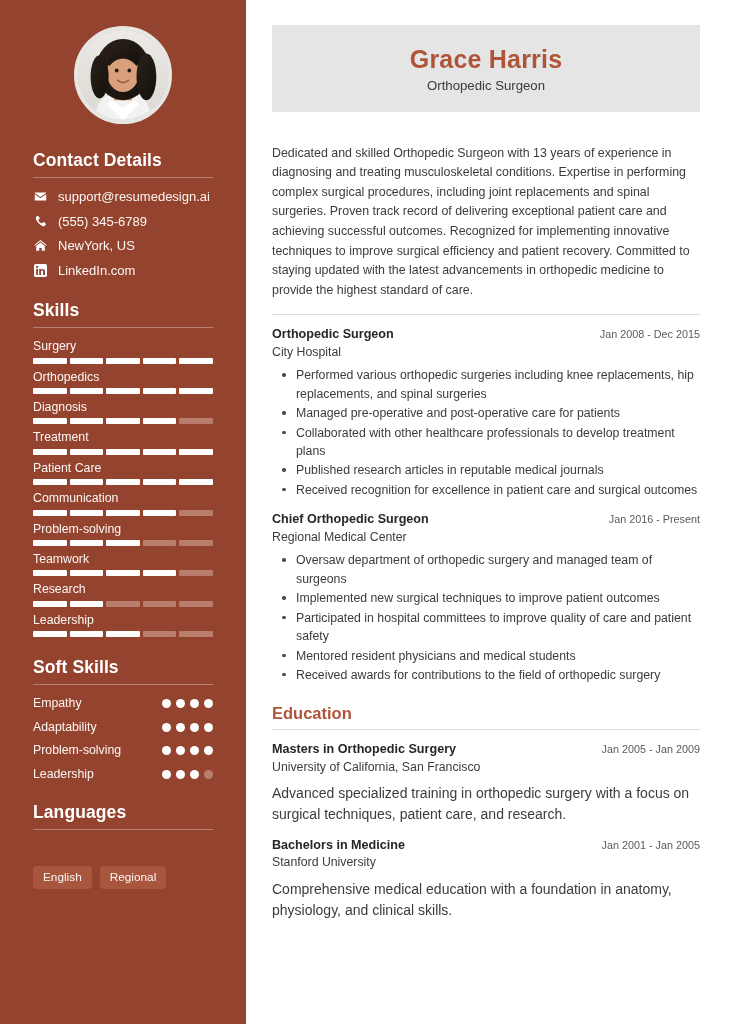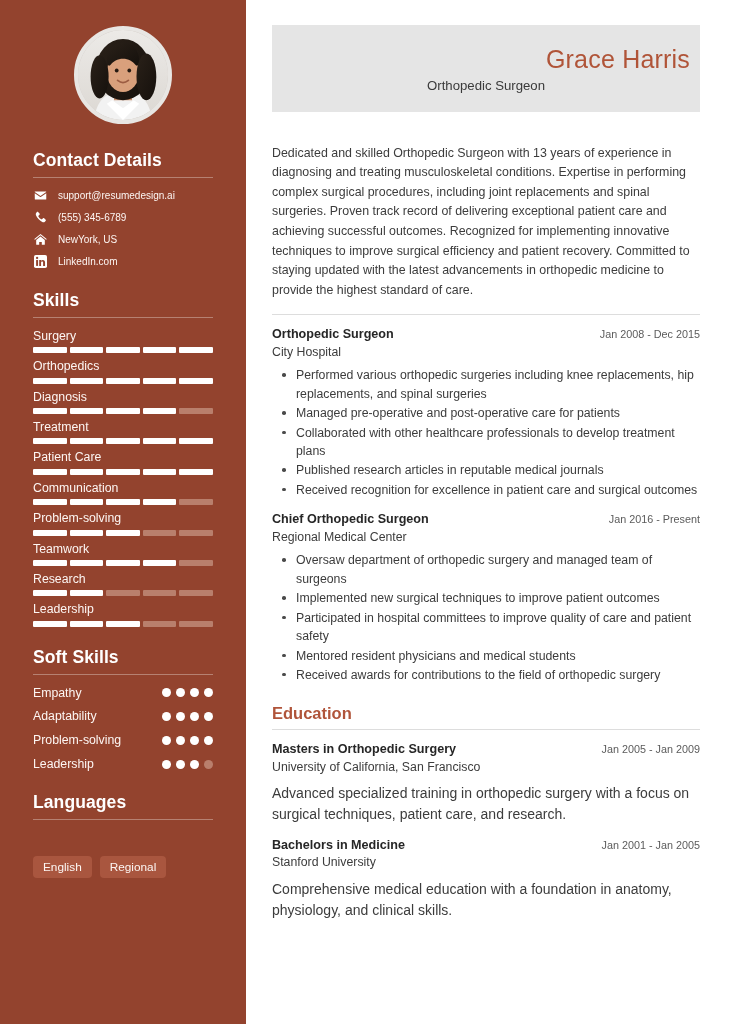--- a/index.html
+++ b/index.html
@@ -33,21 +33,21 @@
 
   .sb-h {
     font-size:17.5px; font-weight:bold; color:#ffffff;
     letter-spacing:.1px; margin-bottom:6px;
   }
   .sb-rule { height:1px; background:rgba(255,255,255,.33); margin-bottom:11px; }
 
   .contact-list { margin-bottom:22px; }
   .contact-row {
     display:flex; align-items:center; gap:10px;
-    font-size:10px; color:#fdf6f3; margin-bottom:9px; line-height:1.2;
+    font-size:13px; color:#fdf6f3; margin-bottom:9px; line-height:1.2;
   }
   .contact-row .ico { width:15px; display:flex; justify-content:center; flex:0 0 15px; }
   .contact-row .ico svg { fill:#ffffff; display:block; }
 
   .skills-block { margin-bottom:20px; }
   .skill-item { margin-bottom:6px; }
   .skill-name { font-size:12.3px; color:#fdf6f3; margin-bottom:3px; line-height:1.25; }
   .skill-bar { display:flex; gap:3px; height:6px; }
   .seg { flex:1; height:6px; background:#b97f6c; border-radius:1px; }
   .seg.on { background:#ffffff; }
@@ -71,21 +71,21 @@
 
   
   .main { flex:1; padding:25px 30px 0 26px; }
 
   .name-card {
     background:#e5e5e5;
     padding:20px 10px 18px;
     text-align:center;
     margin-bottom:32px;
   }
-  .name { font-size:25px; font-weight:normal; color:#b05438; letter-spacing:.2px; line-height:1.15;text-align:right; }
+  .name { font-size:25px; font-weight:bold; color:#b05438; letter-spacing:.2px; line-height:1.15; }
   .role { font-size:13.2px; color:#3a3a3a; margin-top:4px; line-height:1.2; }
 
   .summary {
     font-size:12.4px; line-height:1.58; color:#3c3c3c; margin-bottom:14px;
     text-align:left;
   }
 
   .sec-h {
     font-size:16.5px; font-weight:bold; color:#b0543a;
     margin-bottom:5px; line-height:1.2;

